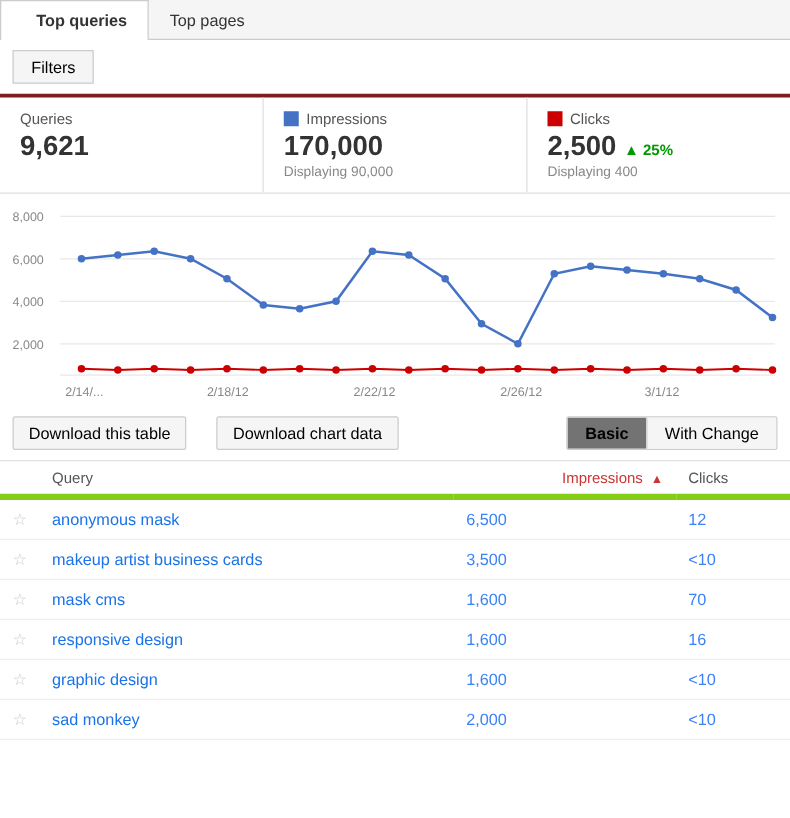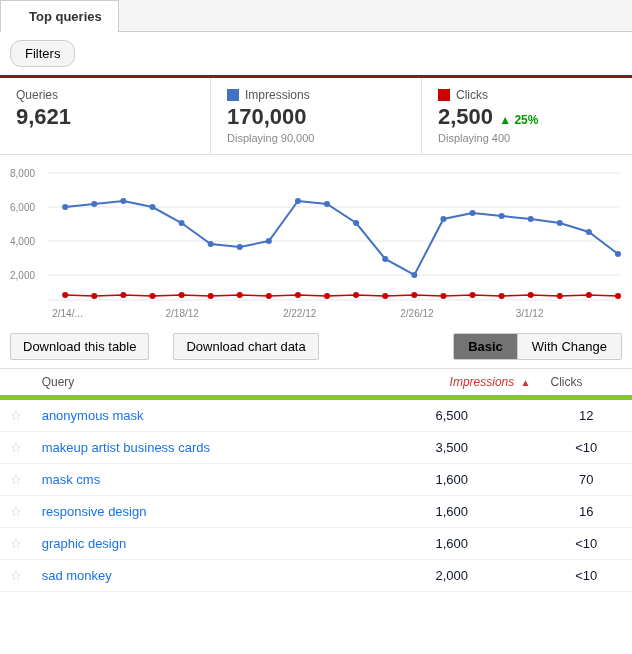--- a/index.html
+++ b/index.html
@@ -21,21 +21,21 @@
     }
 
     
     .filters-bar { padding: 8px 10px; }
     .filters-btn {
       border: 1px solid #ccc;
       background: #f5f5f5;
       padding: 5px 14px;
       font-size: 13px;
       cursor: pointer;
-      border-radius: 11px;
+      border-radius: 0;
     }
 
     
     .stats-row {
       display: flex;
       border-top: 3px solid #7f1d1d;
       border-bottom: 1px solid #e0e0e0;
     }
     .stat-cell {
       padding: 10px 16px;
@@ -91,31 +91,32 @@
       color: #555;
       border-bottom: 5px solid #84cc16;
     }
     .data-table td {
       padding: 8px 10px;
       border-bottom: 1px solid #f0f0f0;
       font-size: 13px;
     }
     .star-col { width: 30px; color: #ccc; font-size: 16px; cursor: pointer; text-align: center; }
     .query-link { color: #1a73e8; text-decoration: none; }
-    .num-col { text-align: center; color: #0f172a; }
+    .num-col { text-align: left; color: #3b82f6; }
     .sort-arrow { font-size: 10px; margin-left: 3px; color: #c33; }
 
     
     .chart-svg { width: 100%; height: 160px; }
   </style>
 </head>
 <body>
 
 <div style="display:flex; border-bottom:1px solid #ccc; background:#f5f5f5;">
   <div class="tab active">Top queries</div>
+  <div class="tab">Top pages</div>
 </div>
 
 <div class="filters-bar">
   <button class="filters-btn">Filters</button>
 </div>
 
 <div class="stats-row">
   <div class="stat-cell">
     <div class="stat-label">Queries</div>
     <div class="stat-value">9,621</div>
@@ -216,21 +217,21 @@
     <button class="toggle-btn active">Basic</button>
     <button class="toggle-btn">With Change</button>
   </div>
 </div>
 
 <table class="data-table">
   <thead>
     <tr>
       <th class="star-col"></th>
       <th>Query</th>
-      <th style="text-align:right; cursor:pointer;font-style:italic;">
+      <th style="text-align:right; cursor:pointer;">
         <span style="color:#c33;">Impressions</span>
         <span class="sort-arrow">▲</span>
       </th>
       <th class="num-col">Clicks</th>
     </tr>
   </thead>
   <tbody id="table-body">
   <tr>
         <td class="star-col">☆</td>
         <td><a class="query-link" href="#">anonymous mask</a></td>

